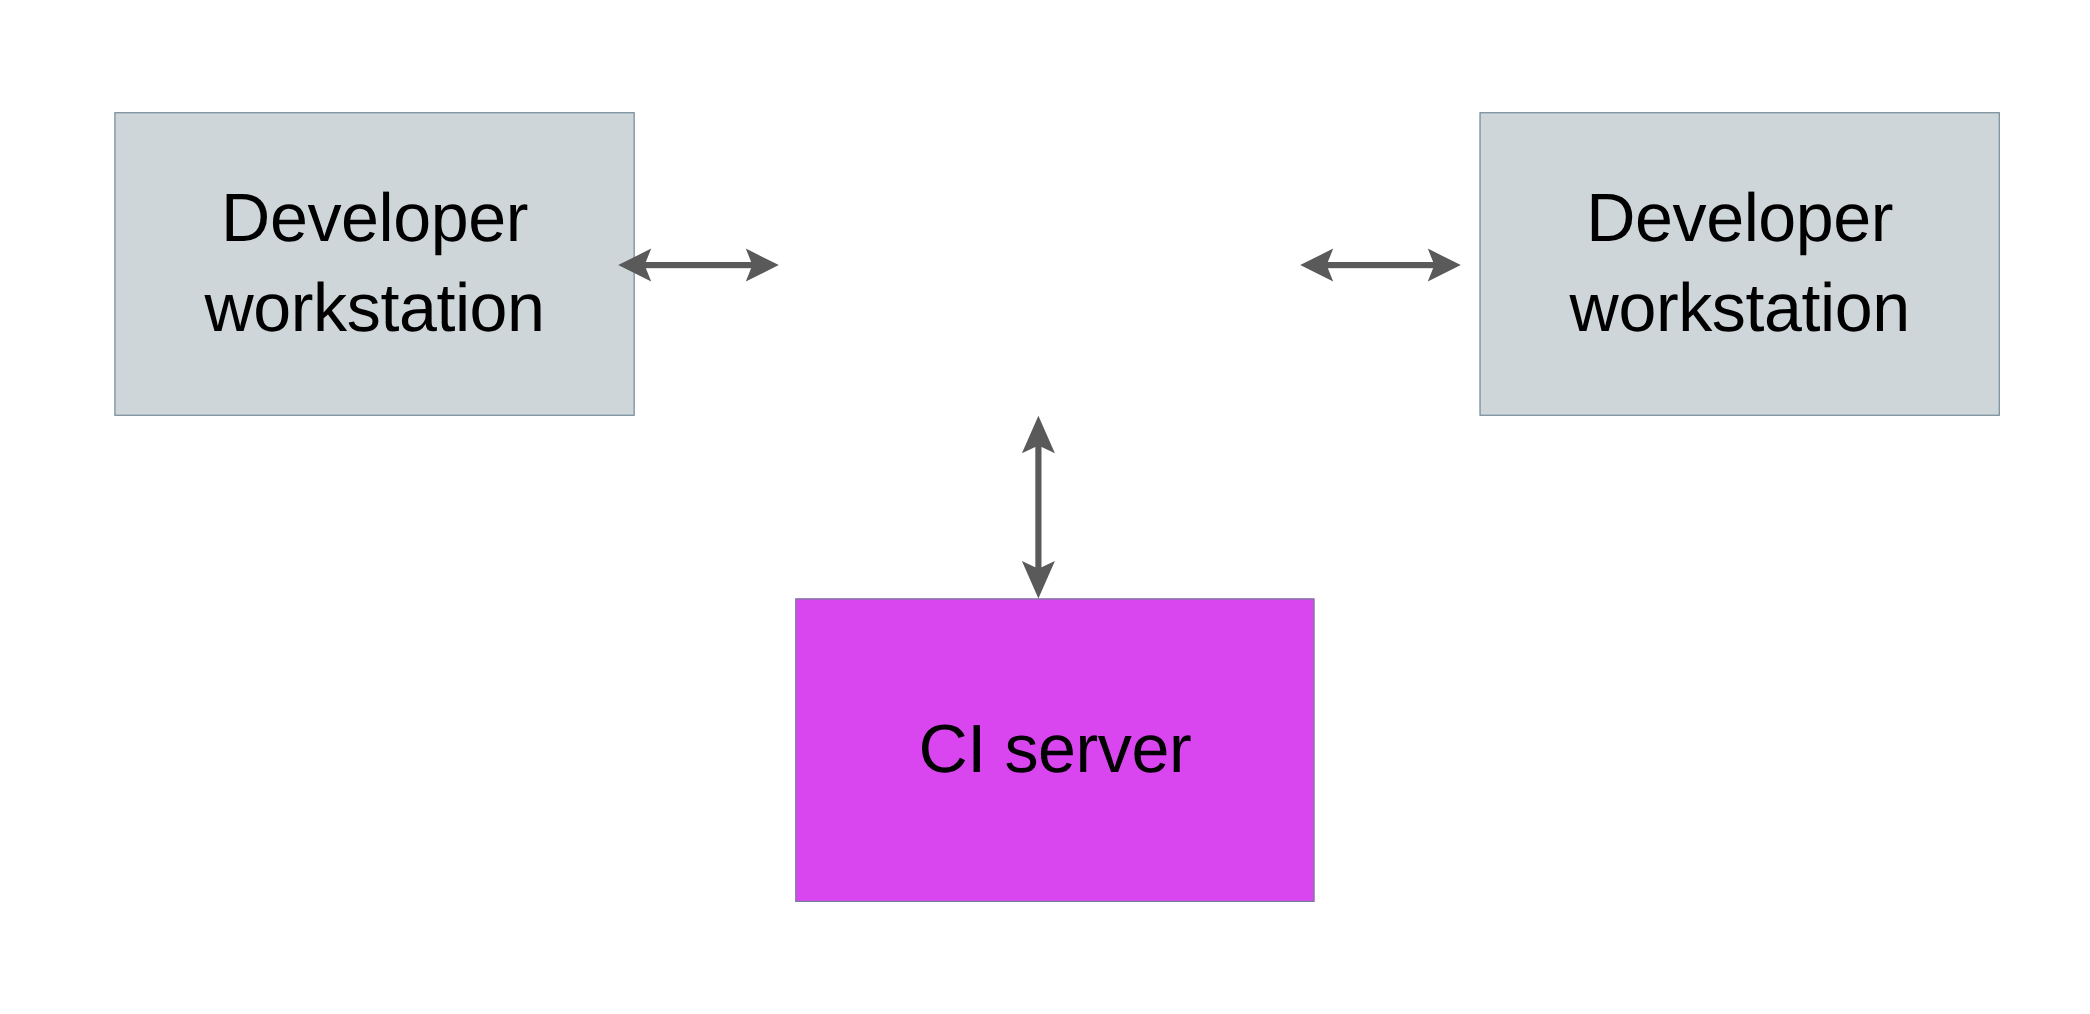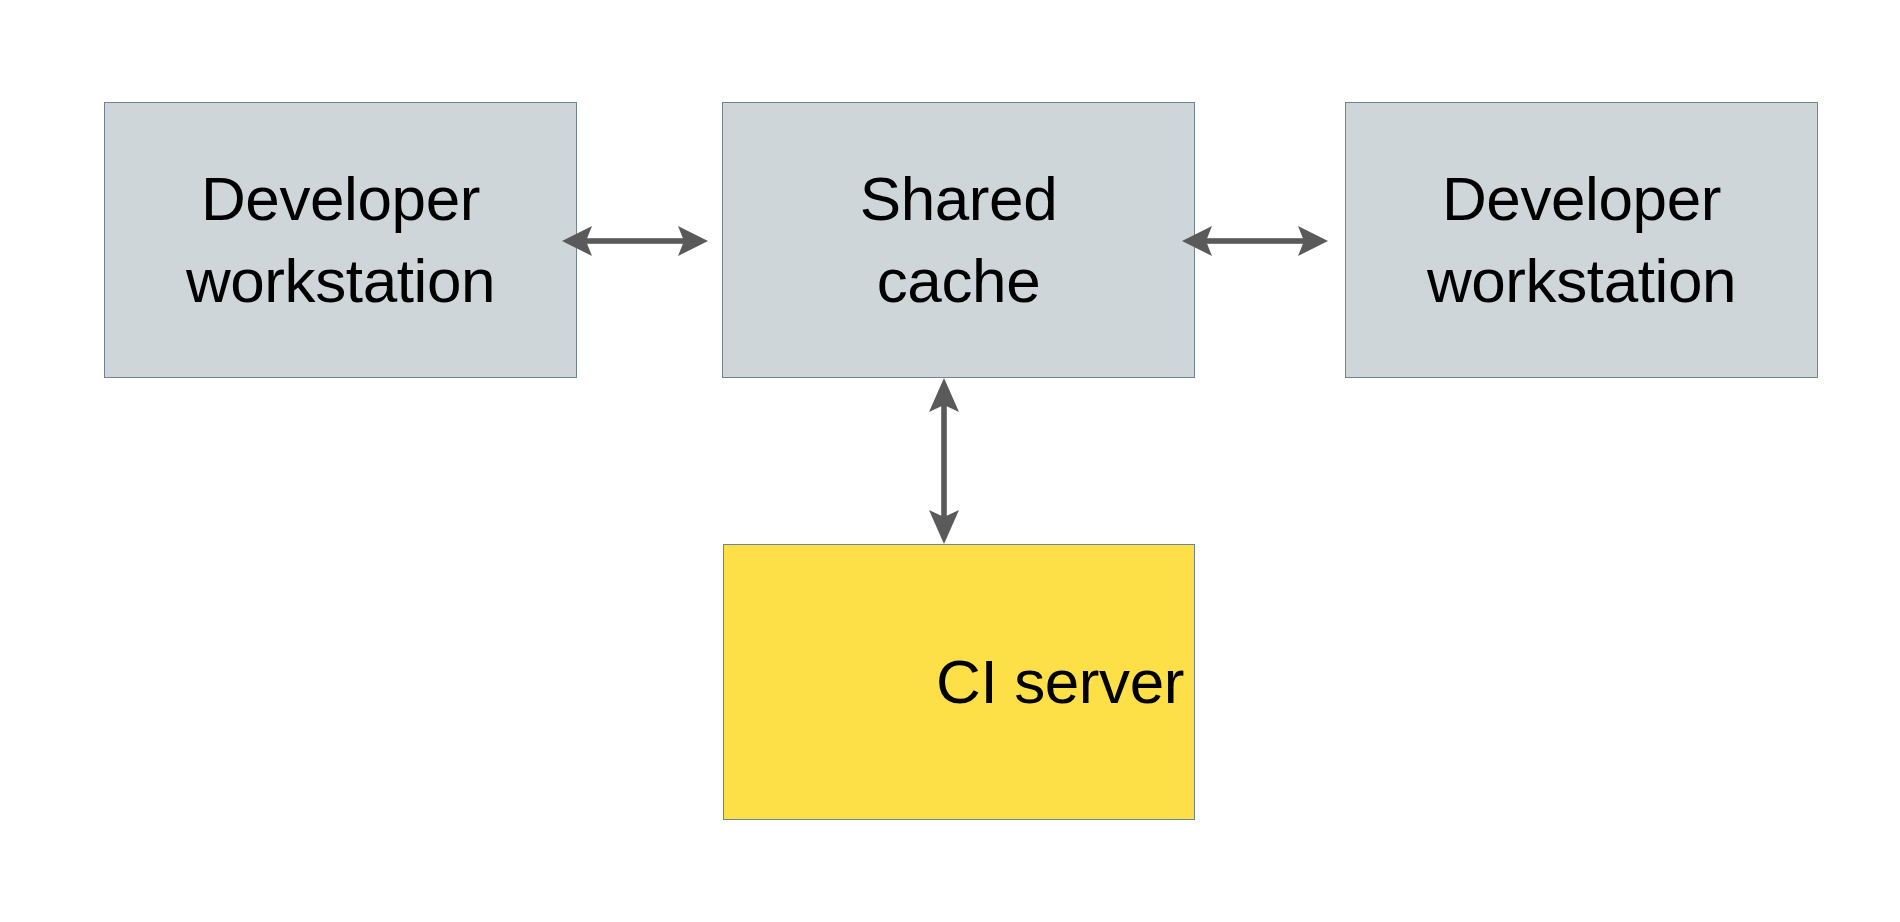--- a/index.html
+++ b/index.html
@@ -57,31 +57,27 @@
 </head>
 <body>
 
 <div id="canvas" style="background: rgb(255, 255, 255);">
 
   <div class="node" id="node-dev-left" style="left: 89px; top: 102px; width: 473px; height: 276px; background: rgb(206, 214, 218); border-color: rgb(110, 132, 148);">
     <span class="node-label" style="color: rgb(0, 0, 0);">Developer
 workstation</span>
   </div>
 
-  <div class="node" id="node-shared" style="left: 707px; top: 102px; width: 473px; height: 276px; background: rgb(206, 214, 218); border-color: rgb(110, 132, 148);">
-    <span class="node-label" style="color: rgb(0, 0, 0);">Shared
-cache</span>
-  </div>
 
   <div class="node" id="node-dev-right" style="left: 1330px; top: 102px; width: 473px; height: 276px; background: rgb(206, 214, 218); border-color: rgb(110, 132, 148);">
     <span class="node-label" style="color: rgb(0, 0, 0);">Developer
 workstation</span>
   </div>
 
-  <div class="node" id="node-ci" style="left: 708px; top: 544px; width: 472px; height: 276px; background: #fde047; border-color: rgb(110, 132, 148); justify-content: flex-end;">
+  <div class="node" id="node-ci" style="left: 708px; top: 544px; width: 472px; height: 276px; background: #d946ef; border-color: rgb(110, 132, 148);">
     <span class="node-label" style="color: rgb(0, 0, 0);">CI server</span>
   </div>
 
   <div class="edge" id="edge-left">
     <svg width="150" height="58" viewBox="0 0 150 58">
       <g fill="#5a5a5a" stroke="none">
 
         <rect x="18" y="26.2" width="114" height="5.6"></rect>
 
         <path d="M 2 29 L 32 14 L 26 29 L 32 44 Z"></path>

